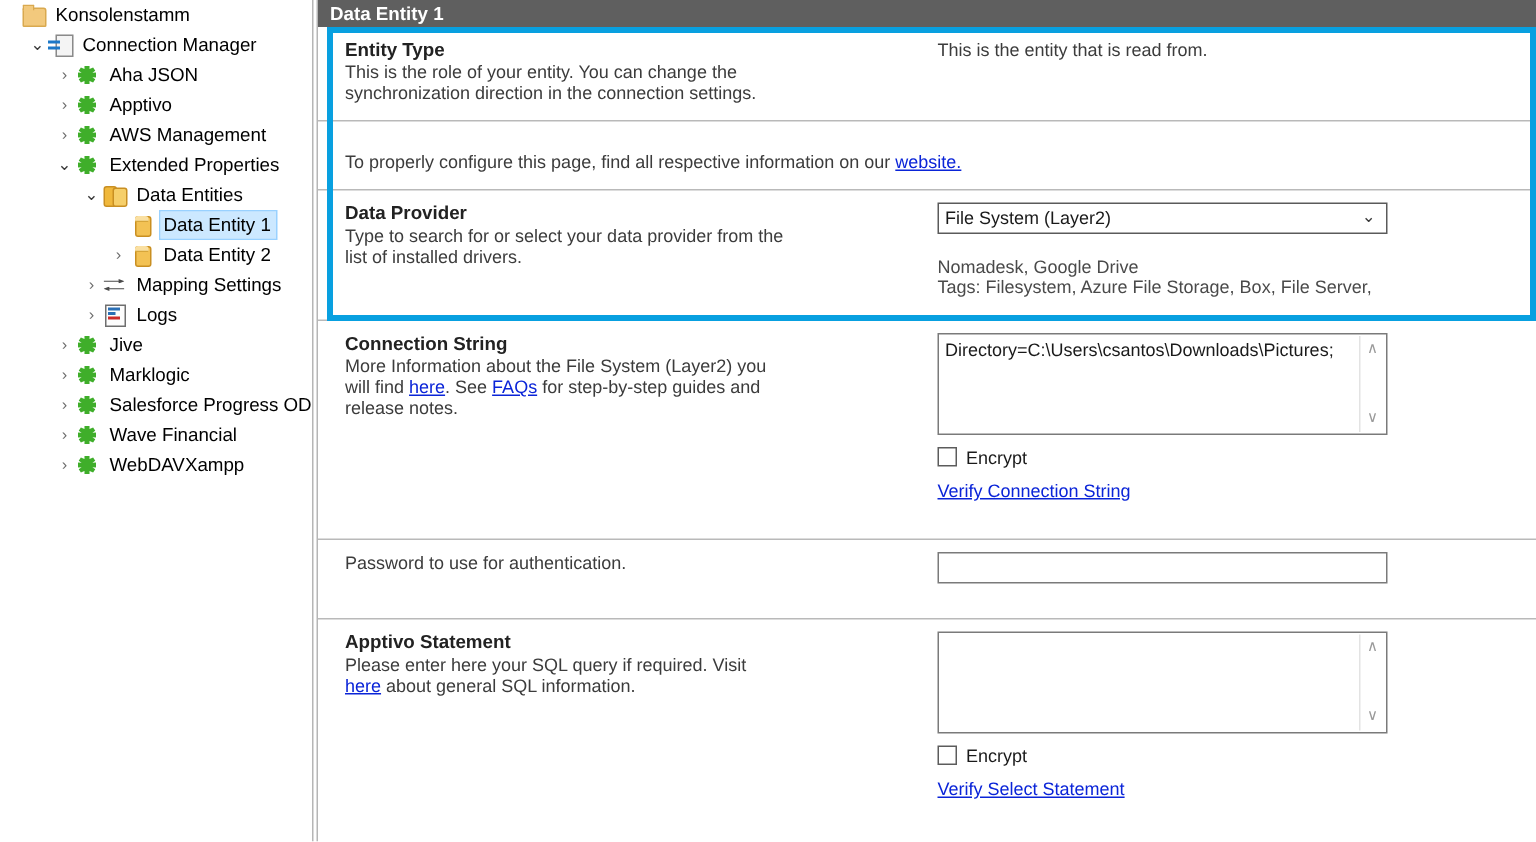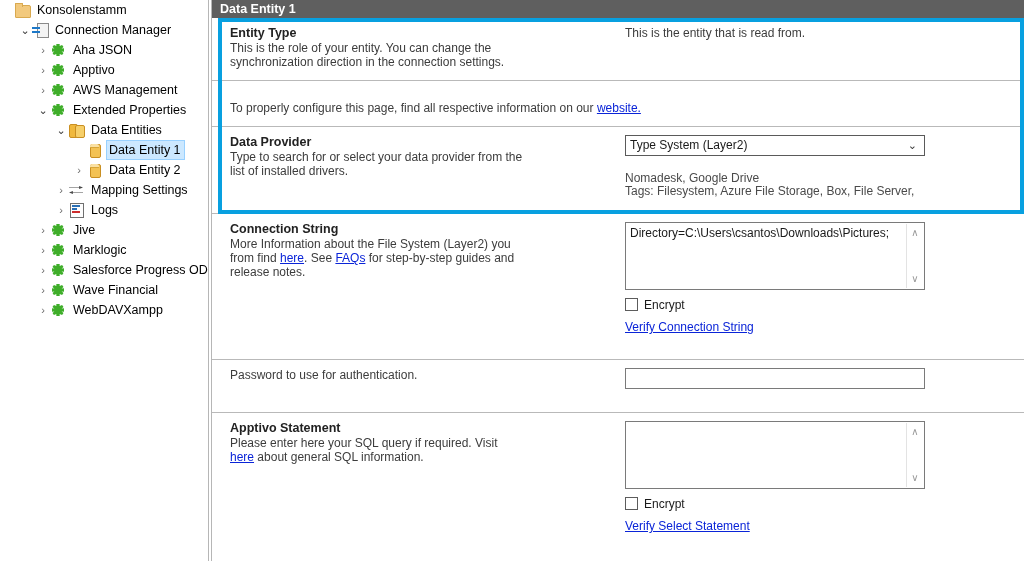--- a/index.html
+++ b/index.html
@@ -447,35 +447,35 @@
       </div>
 
       <div class="section" style="height:87px;">
         <div class="sec-left">
           <div class="sec-title">Data Provider</div>
           <div class="sec-desc">Type to search for or select your data provider from the</div>
           <div class="sec-desc">list of installed drivers.</div>
         </div>
         <div class="sec-right">
           <div class="combo">
-            <span>Type System (Layer2)</span>
+            <span>File System (Layer2)</span>
             <span class="caret">⌄</span>
           </div>
           <div class="tags">
             <div>Nomadesk, Google Drive</div>
             <div>Tags: Filesystem, Azure File Storage, Box, File Server,</div>
           </div>
         </div>
       </div>
 
       <div class="section" style="height:146px;">
         <div class="sec-left">
           <div class="sec-title">Connection String</div>
           <div class="sec-desc">More Information about the File System (Layer2) you</div>
-          <div class="sec-desc"><span>from find </span><span class="link">here</span><span>. See </span><span class="link">FAQs</span><span> for step-by-step guides and</span></div>
+          <div class="sec-desc"><span>will find </span><span class="link">here</span><span>. See </span><span class="link">FAQs</span><span> for step-by-step guides and</span></div>
           <div class="sec-desc">release notes.</div>
         </div>
         <div class="sec-right">
           <div class="textarea-box">
             <span>Directory=C:\Users\csantos\Downloads\Pictures;</span>
             <div class="vscroll">
               <div class="arr up">∧</div>
               <div class="arr dn">∨</div>
             </div>
           </div>

